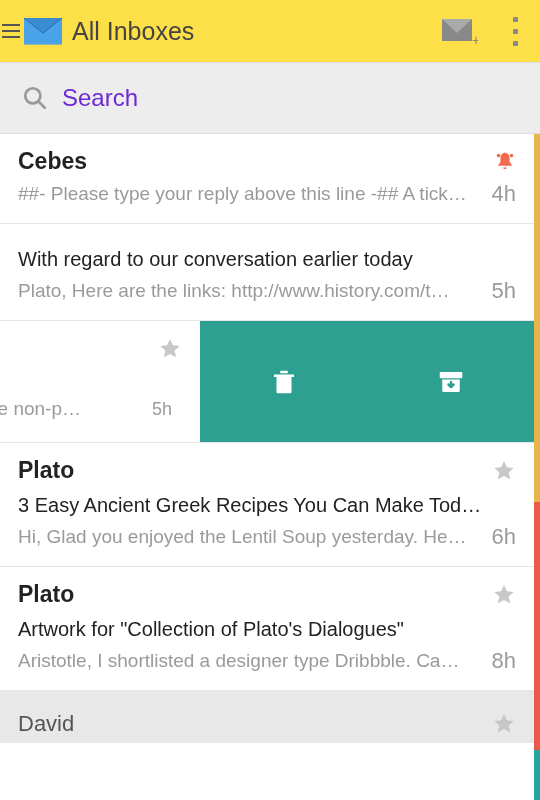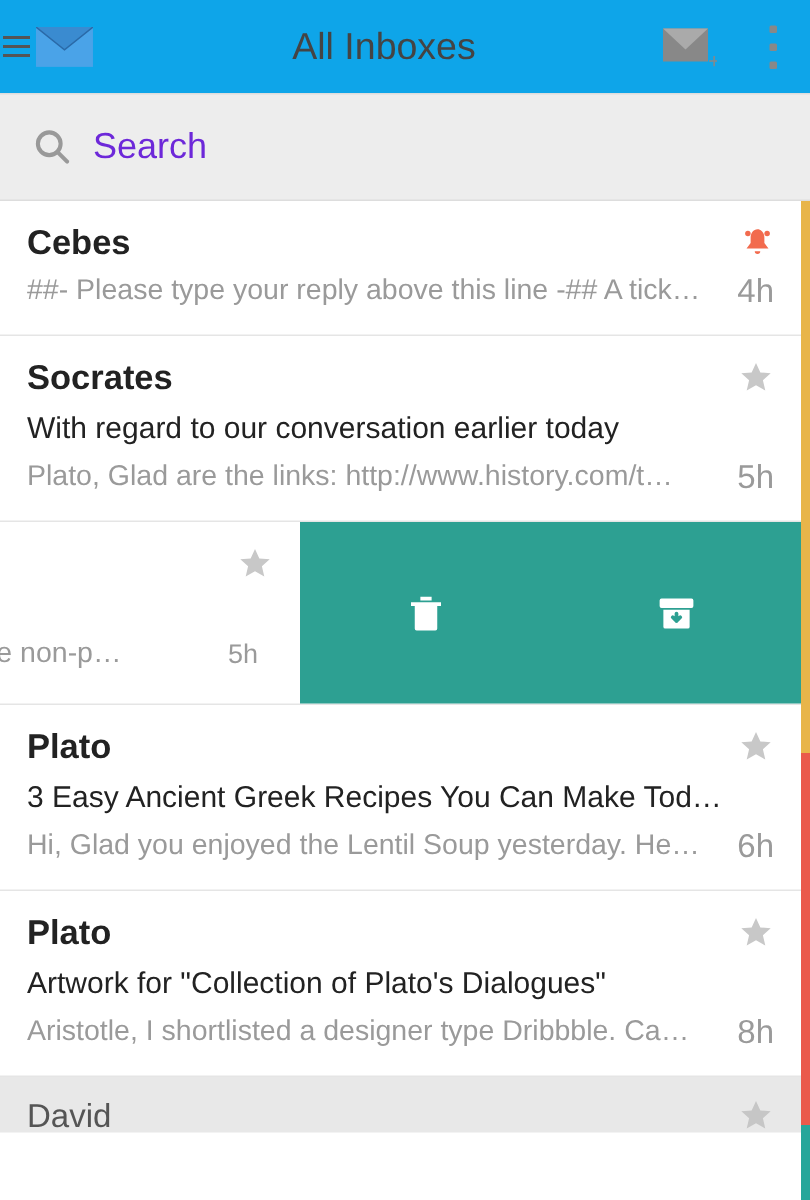--- a/index.html
+++ b/index.html
@@ -1,17 +1,17 @@
 <!DOCTYPE html>
 <html><head>
 <meta charset="utf-8">
 <style>
   * { margin: 0; padding: 0; box-sizing: border-box; }
   html, body { width: 540px; height: 800px; font-family: -apple-system, "Helvetica Neue", Arial, sans-serif; background: #fff; overflow: hidden; }
-  .header { display: flex; align-items: center; height: 62px; padding: 16px 8px; background: #0ea5e9; text-align: center; }
+  .header { display: flex; align-items: center; height: 62px; padding: 16px 8px; background: #fde047; }
   .hamburger { width: 18px; height: 18px; display: flex; flex-direction: column; justify-content: space-around; margin-right: 4px; flex-shrink: 0; overflow: hidden; margin-left: -6px; }
   .hamburger span { display: block; height: 2px; background: #555; }
   .mail-logo { width: 38px; height: 26px; margin-right: 10px; position: relative; }
   .title { font-size: 25px; color: #444; flex: 1; font-weight: 400; }
   .compose { width: 40px; height: 40px; display: flex; align-items: center; justify-content: center; margin-right: 24px; position: relative; }
   .overflow { width: 28px; display: flex; flex-direction: column; align-items: center; gap: 7px; padding-right: 6px; }
   .overflow span { width: 5px; height: 5px; background: #888; border-radius: 1px; }
 
   .searchbar { height: 72px; display: flex; align-items: center; padding: 0 22px; background: #ededed; border-top: 1px solid #ddd; border-bottom: 1px solid #ddd; }
   .search-icon { width: 26px; height: 26px; margin-right: 14px; }
@@ -33,21 +33,21 @@
   .time { font-size: 22px; color: #9a9a9a; flex-shrink: 0; padding-left: 6px; }
 
   .row.swiped { padding: 0; height: 122px; display: flex; align-items: stretch; border-bottom: 1px solid #e5e5e5; }
   .swiped-left { flex: 0 0 200px; display: flex; align-items: center; padding: 0 14px 0 0; position: relative; overflow: hidden; }
   .swiped-left .star-slot { position: absolute; top: 16px; right: 18px; }
   .swiped-left .sw-preview { font-size: 19px; color: #9a9a9a; position: absolute; left: -50px; bottom: 22px; white-space: nowrap; }
   .swiped-left .sw-time { font-size: 18px; color: #9a9a9a; position: absolute; left: 152px; bottom: 22px; }
   .swiped-actions { flex: 1; background: #2da092; display: flex; }
   .swiped-actions .action { flex: 1; display: flex; align-items: center; justify-content: center; }
 
-  .row.last { background: #e8e8e8; padding-bottom: 0; height: 37px; display: flex; align-items: center; border-bottom: 0;}
+  .row.last { background: #e8e8e8; padding-bottom: 0; height: 52px; display: flex; align-items: center; border-bottom: 0;}
   .row.last .sender { font-weight: 400; color: #555; font-size: 22px; flex:1;}
   .row.last .star { opacity: .6; }
 
   .bell { width: 22px; height: 22px; }
 </style>
 </head>
 <body>
 
 <div class="header">
   <div class="hamburger">
@@ -101,31 +101,23 @@
           </svg>
       </span>
     </div>
     <div class="bottom">
       <span class="preview">##- Please type your reply above this line -## A tick…</span>
       <span class="time">4h</span>
     </div>
   </div>
 
   <div class="row">
-    <div class="top">
-      <span class="sender">Socrates</span>
-      <span class="star">
-        <svg viewBox="0 0 24 24">
-            <path d="M12 2l2.9 6.3 6.9.6-5.2 4.6 1.6 6.8L12 16.9 5.8 20.3l1.6-6.8L2.2 8.9l6.9-.6z" fill="#c8c8c8"></path>
-          </svg>
-      </span>
-    </div>
     <div class="subject">With regard to our conversation earlier today</div>
     <div class="bottom">
-      <span class="preview">Plato, Glad are the links: http://www.history.com/t…</span>
+      <span class="preview">Plato, Here are the links: http://www.history.com/t…</span>
       <span class="time">5h</span>
     </div>
   </div>
 
   <div class="row swiped">
     <div class="swiped-left">
       <span class="star-slot">
         <svg class="star" viewBox="0 0 24 24">
             <path d="M12 2l2.9 6.3 6.9.6-5.2 4.6 1.6 6.8L12 16.9 5.8 20.3l1.6-6.8L2.2 8.9l6.9-.6z" fill="#c8c8c8"></path>
           </svg>

